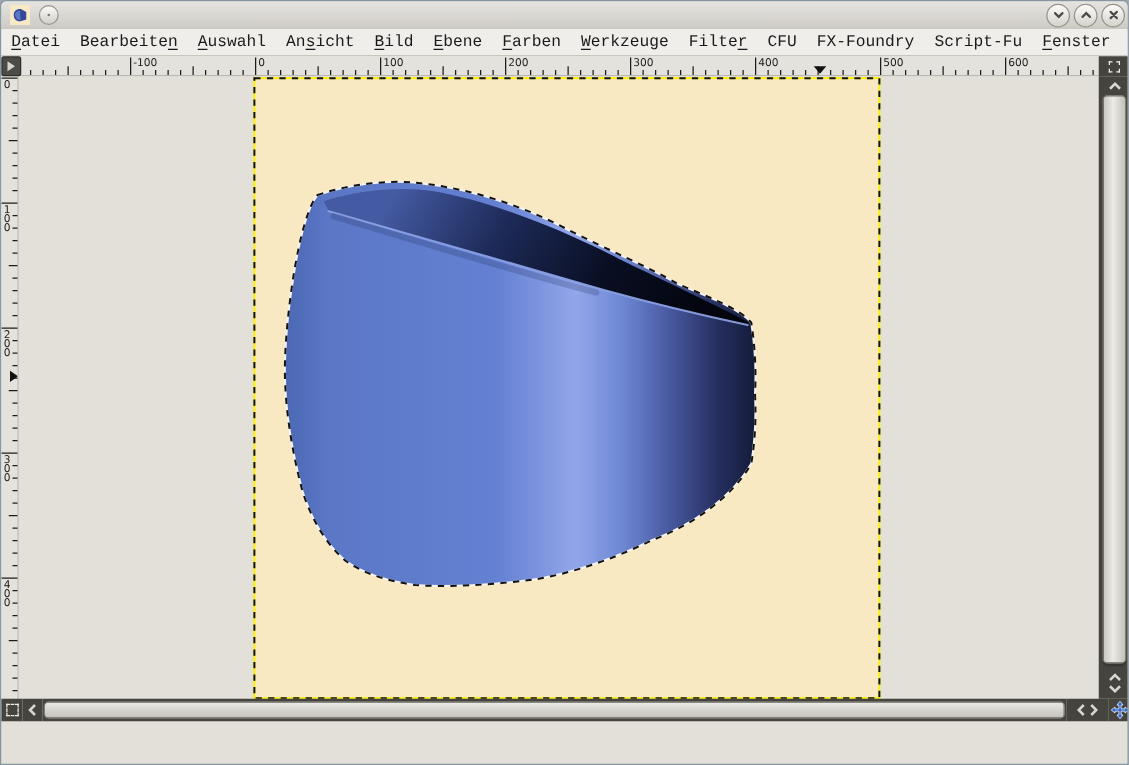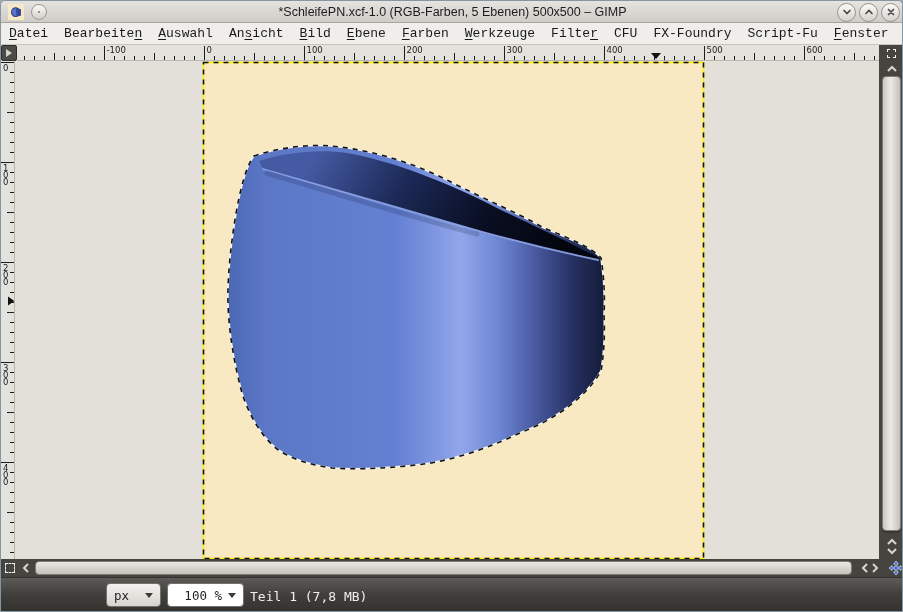--- a/index.html
+++ b/index.html
@@ -79,21 +79,20 @@
 <div class="window">
 
   <div class="titlebar">
     <div class="win-icon">
       <svg width="16" height="16" viewBox="0 0 16 16">
         <path d="M3 8 C3 4.5 6 2.8 9 3.4 L13 5.5 L13 11.5 L8.5 13 C5 13.4 3 11 3 8 Z" fill="#33479b"></path>
         <path d="M4 7.5 C4.3 5.5 6 4.3 8 4.6 L8.5 12 C6 12.2 4.2 10.3 4 7.5 Z" fill="#5b77c6"></path>
       </svg>
     </div>
     <div class="sticky"></div>
-    <div class="title">*SchleifePN.xcf-1.0 (RGB-Farben, 5 Ebenen) 500x500 – GIMP</div>
     <div class="controls">
       <div class="wbtn">
         <svg width="10" height="10" viewBox="0 0 10 10">
             <polyline points="2,3.5 5,6.5 8,3.5" fill="none" stroke="#4a4a48" stroke-width="1.7" stroke-linecap="round"></polyline>
           </svg>
       </div>
       <div class="wbtn">
         <svg width="10" height="10" viewBox="0 0 10 10">
             <polyline points="2,6.5 5,3.5 8,6.5" fill="none" stroke="#4a4a48" stroke-width="1.7" stroke-linecap="round"></polyline>
           </svg>
@@ -386,24 +385,13 @@
     <svg class="chev" width="8" height="12" viewBox="0 0 8 12">
         <polyline points="2,2 6,6 2,10" fill="none" stroke="#d8d6d0" stroke-width="2"></polyline>
       </svg>
   </div>
   <div class="nav-btn">
     <svg width="16" height="16" viewBox="0 0 16 16">
       <path d="M8 1 L10.4 4 H8.9 V7.1 H12 V5.6 L15 8 L12 10.4 V8.9 H8.9 V12 H10.4 L8 15 L5.6 12 H7.1 V8.9 H4 V10.4 L1 8 L4 5.6 V7.1 H7.1 V4 H5.6 Z" fill="#3565cc" stroke="#dce6f8" stroke-width="0.7"></path>
     </svg>
   </div>
 
-  <div class="statusbar">
-    <div class="combo unit">
-      <span>px</span>
-      <span class="caret"></span>
-    </div>
-    <div class="combo zoom">
-      <span style="margin-left:auto;">100 %</span>
-      <span class="caret"></span>
-    </div>
-    <div class="status-msg">Teil 1 (7,8 MB)</div>
-  </div>
 </div>
 
 </body></html>

